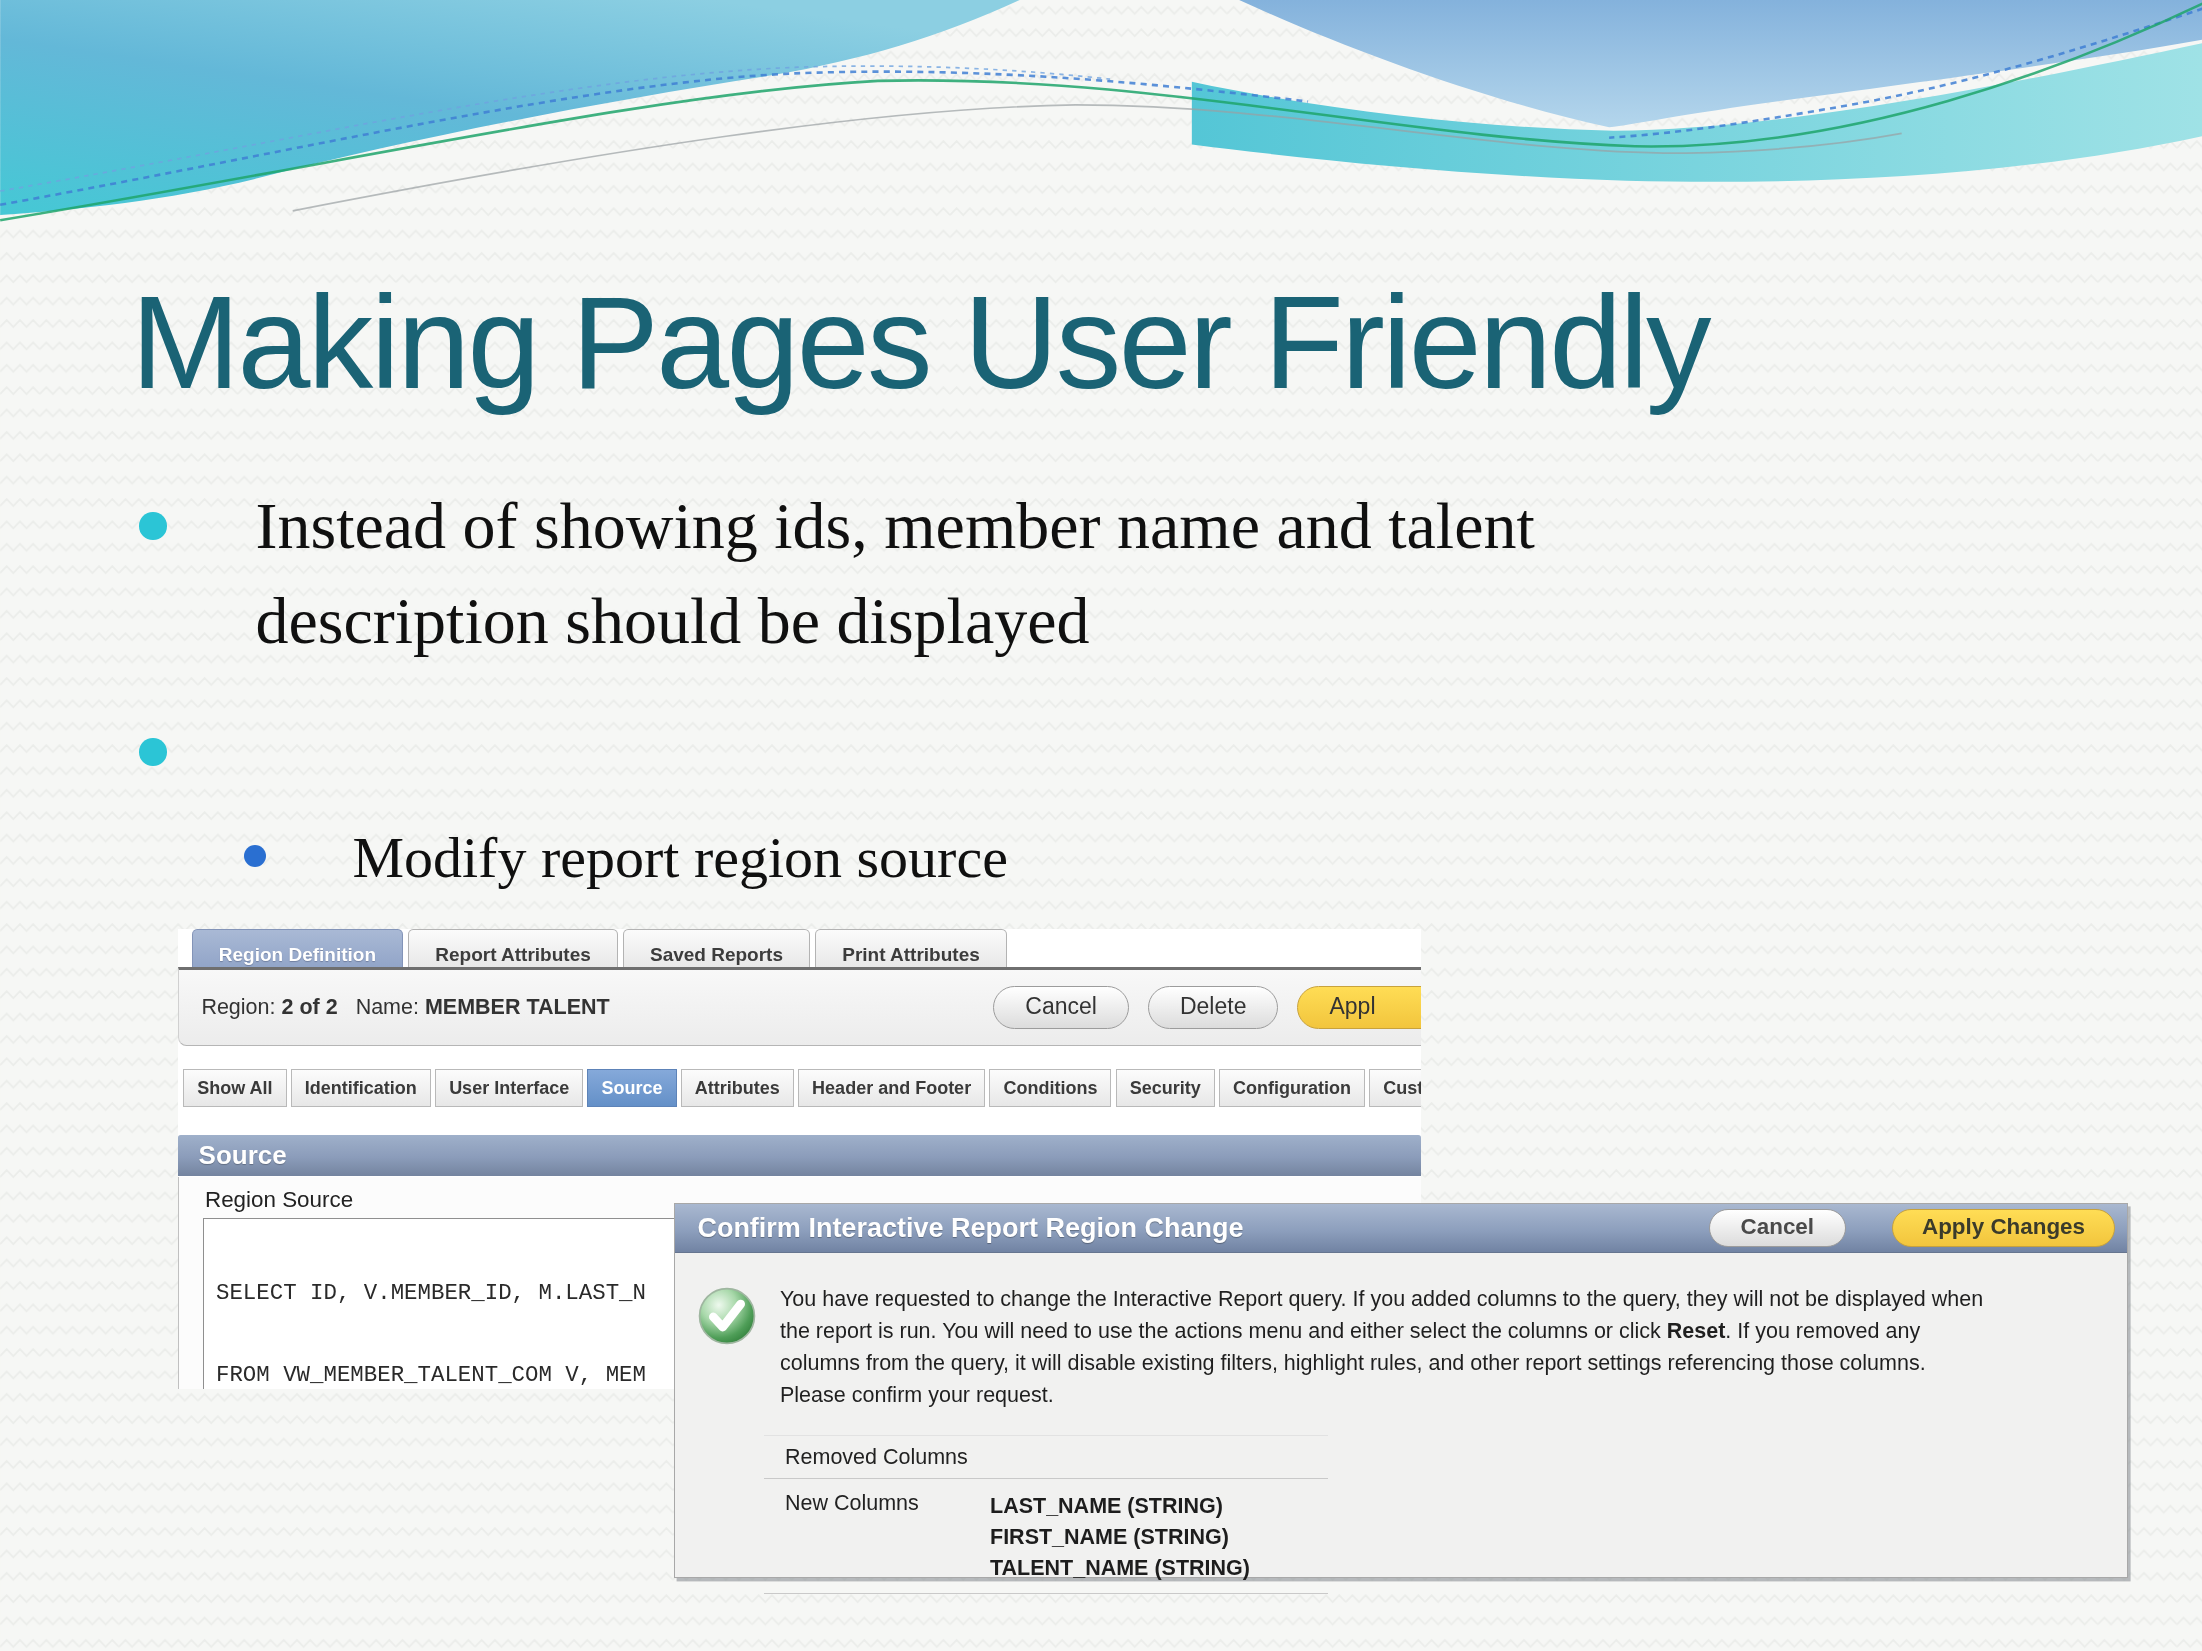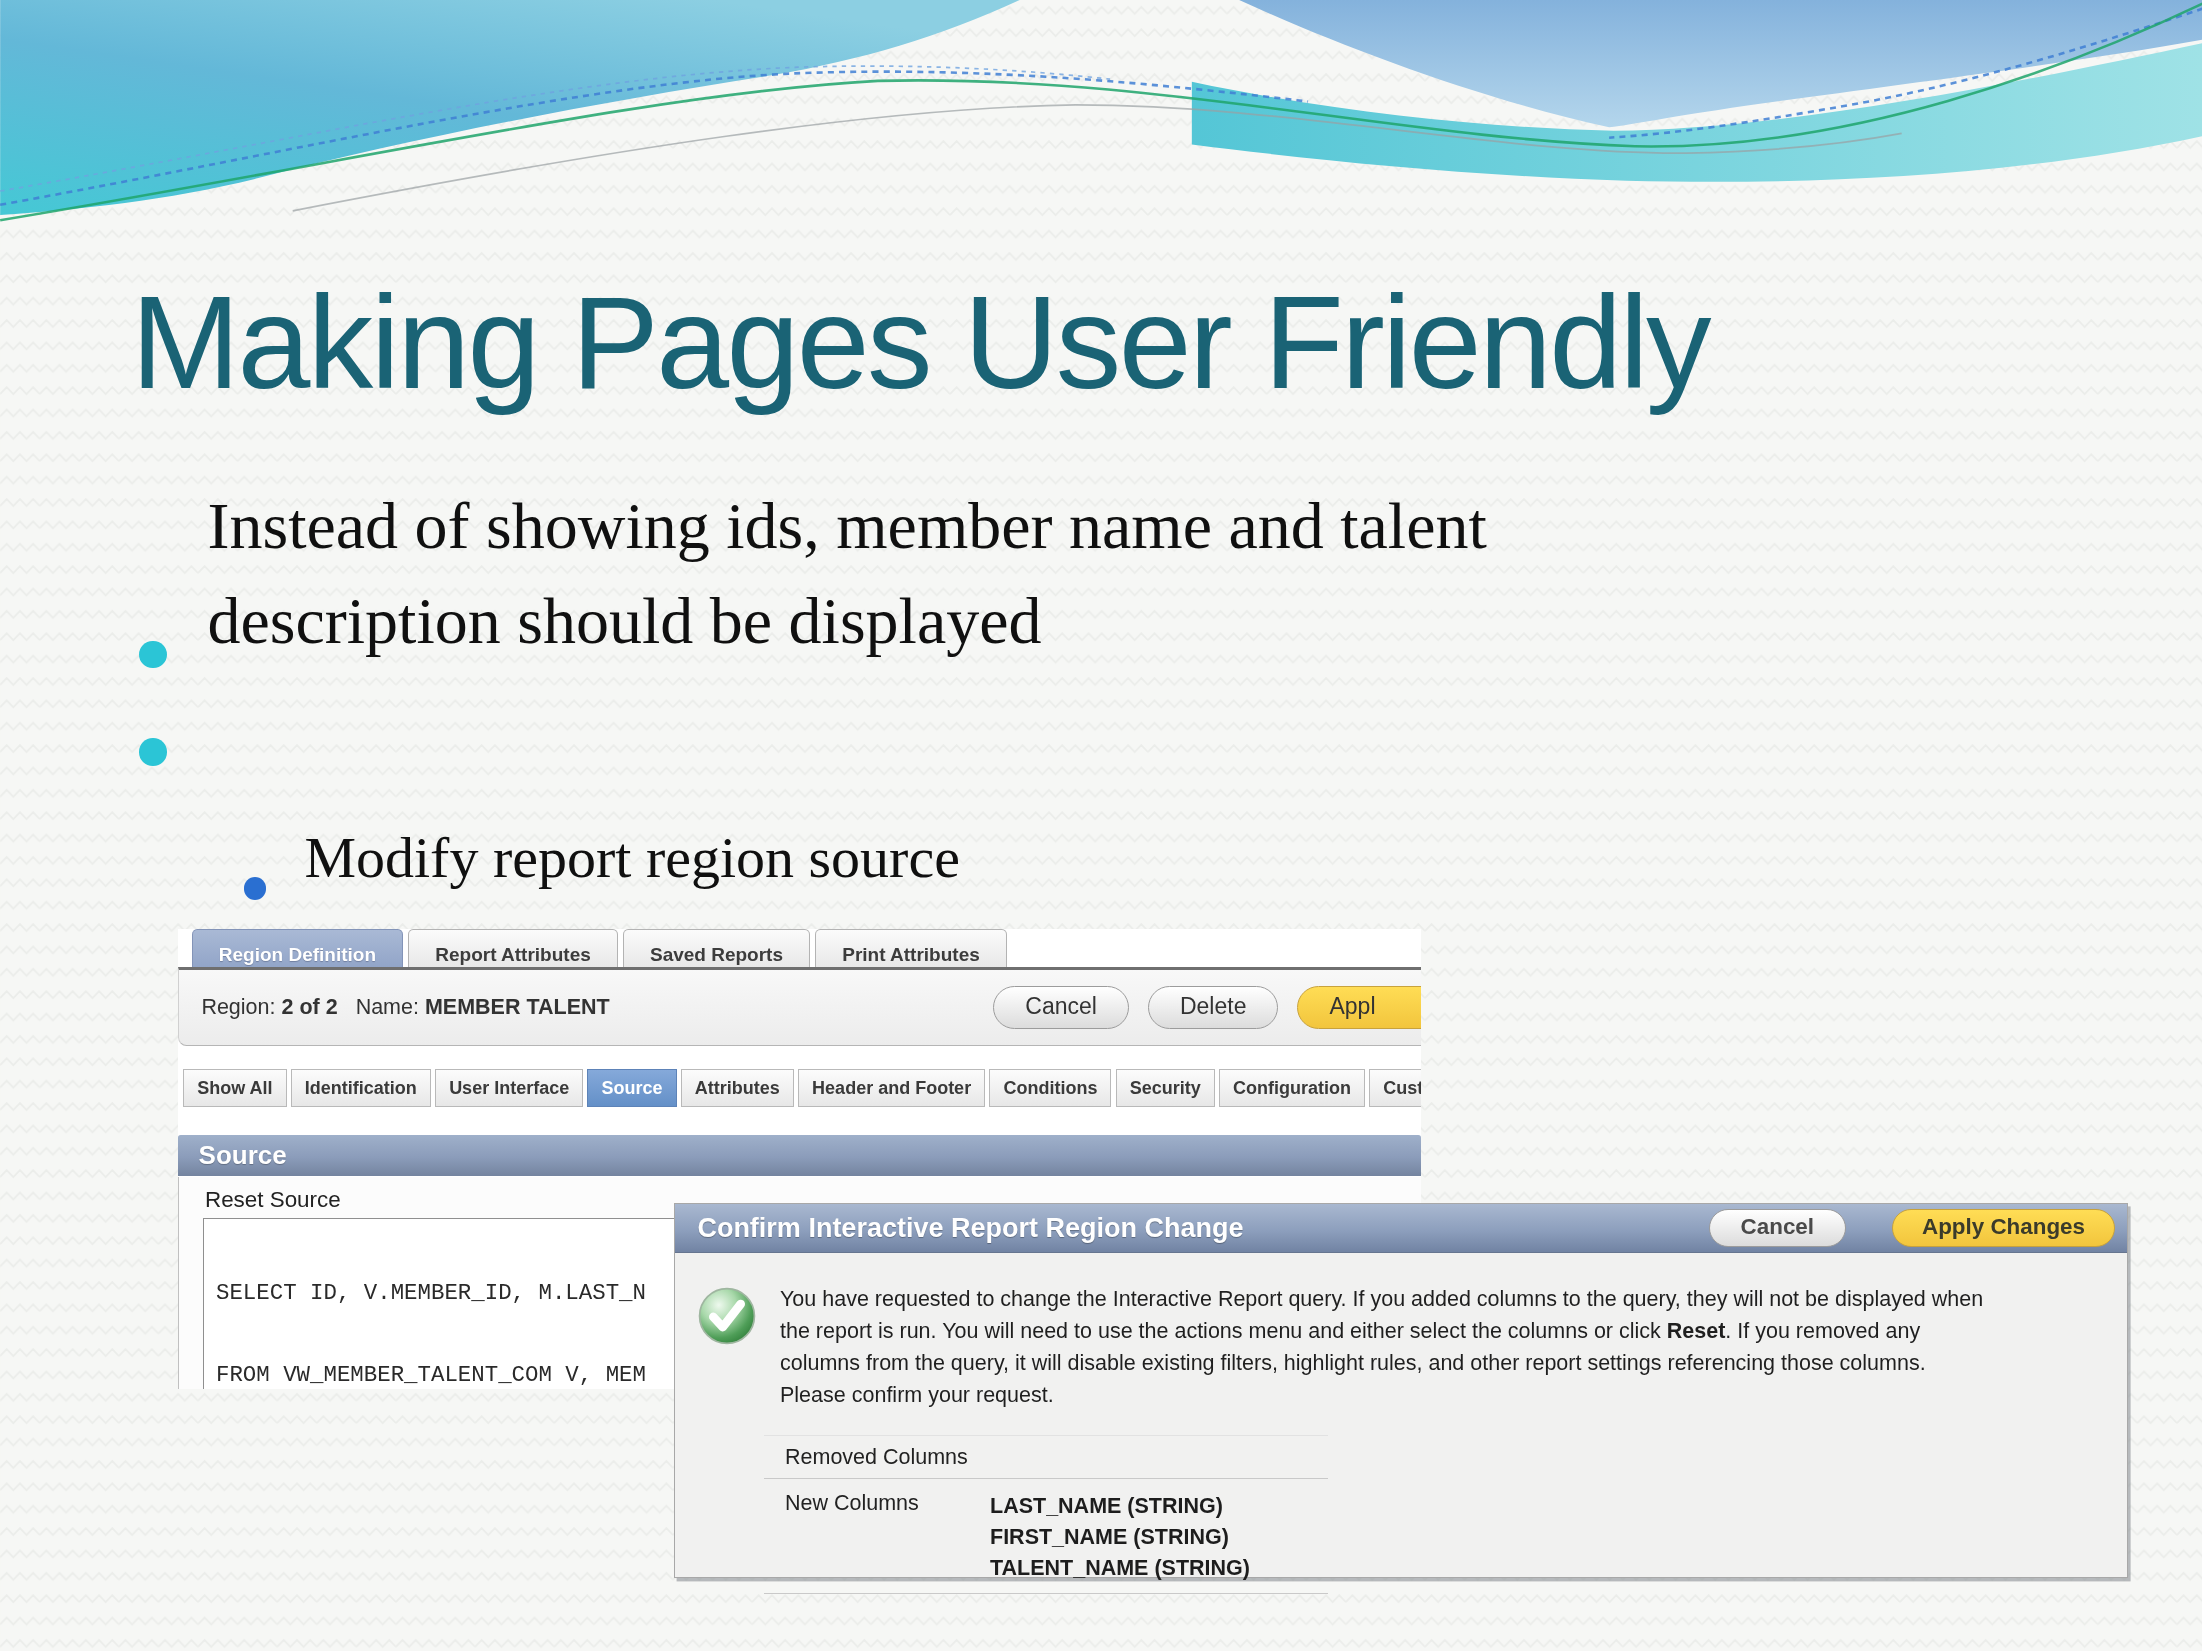--- a/index.html
+++ b/index.html
@@ -4,21 +4,21 @@
 <style>
   html,body{margin:0;padding:0;}
   .slide{position:relative;width:2203px;height:1652px;overflow:hidden;
     background:#f5f6f4;font-family:"Liberation Sans",sans-serif;}
   .bg-texture{position:absolute;inset:0;z-index:0;}
   .wave-header{position:absolute;top:0;left:0;z-index:1;}
 
   
   .slide-title{position:absolute;left:131px;top:274px;z-index:2;
     font-size:131px;letter-spacing:-2.6px;color:#1a6375;line-height:1.05;white-space:nowrap;}
-  .bullet{position:absolute;z-index:2;display:flex;align-items:flex-end;}
+  .bullet{position:absolute;z-index:2;display:flex;align-items:flex-start;gap:48px;}
   .bullet .dot{width:27.5px;height:27.5px;border-radius:50%;background:#2bc5d6;flex:none;margin-top:34px;}
   .bullet .btxt{margin-left:41px;font-family:"Liberation Serif",serif;font-size:66px;
     line-height:1.44;color:#101010;}
   .bullet-1{left:139px;top:478px;}
   .bullet-1 .btxt{width:1540px;}
   .bullet-2{left:139px;top:704px;}
   .sub-bullet{left:244px;top:816px;}
   .sub-bullet .dot{width:22.4px;height:22.4px;background:#2a6fd1;margin-top:29px;}
   .sub-bullet .btxt{margin-left:38px;font-size:58px;}
 
@@ -165,21 +165,21 @@
       <div class="subtab">Header and Footer</div>
       <div class="subtab">Conditions</div>
       <div class="subtab">Security</div>
       <div class="subtab">Configuration</div>
       <div class="subtab">Cust</div>
     </div>
 
     <div class="source-header">Source</div>
 
     <div class="source-body">
-      <div class="region-source-label">Reset Source</div>
+      <div class="region-source-label">Region Source</div>
       <div class="sql-box">
         <div>SELECT ID, V.MEMBER_ID, M.LAST_N</div>
         <div>FROM VW_MEMBER_TALENT_COM V, MEM</div>
         
         
       </div>
     </div>
   </div>
 
   <div class="dialog">

